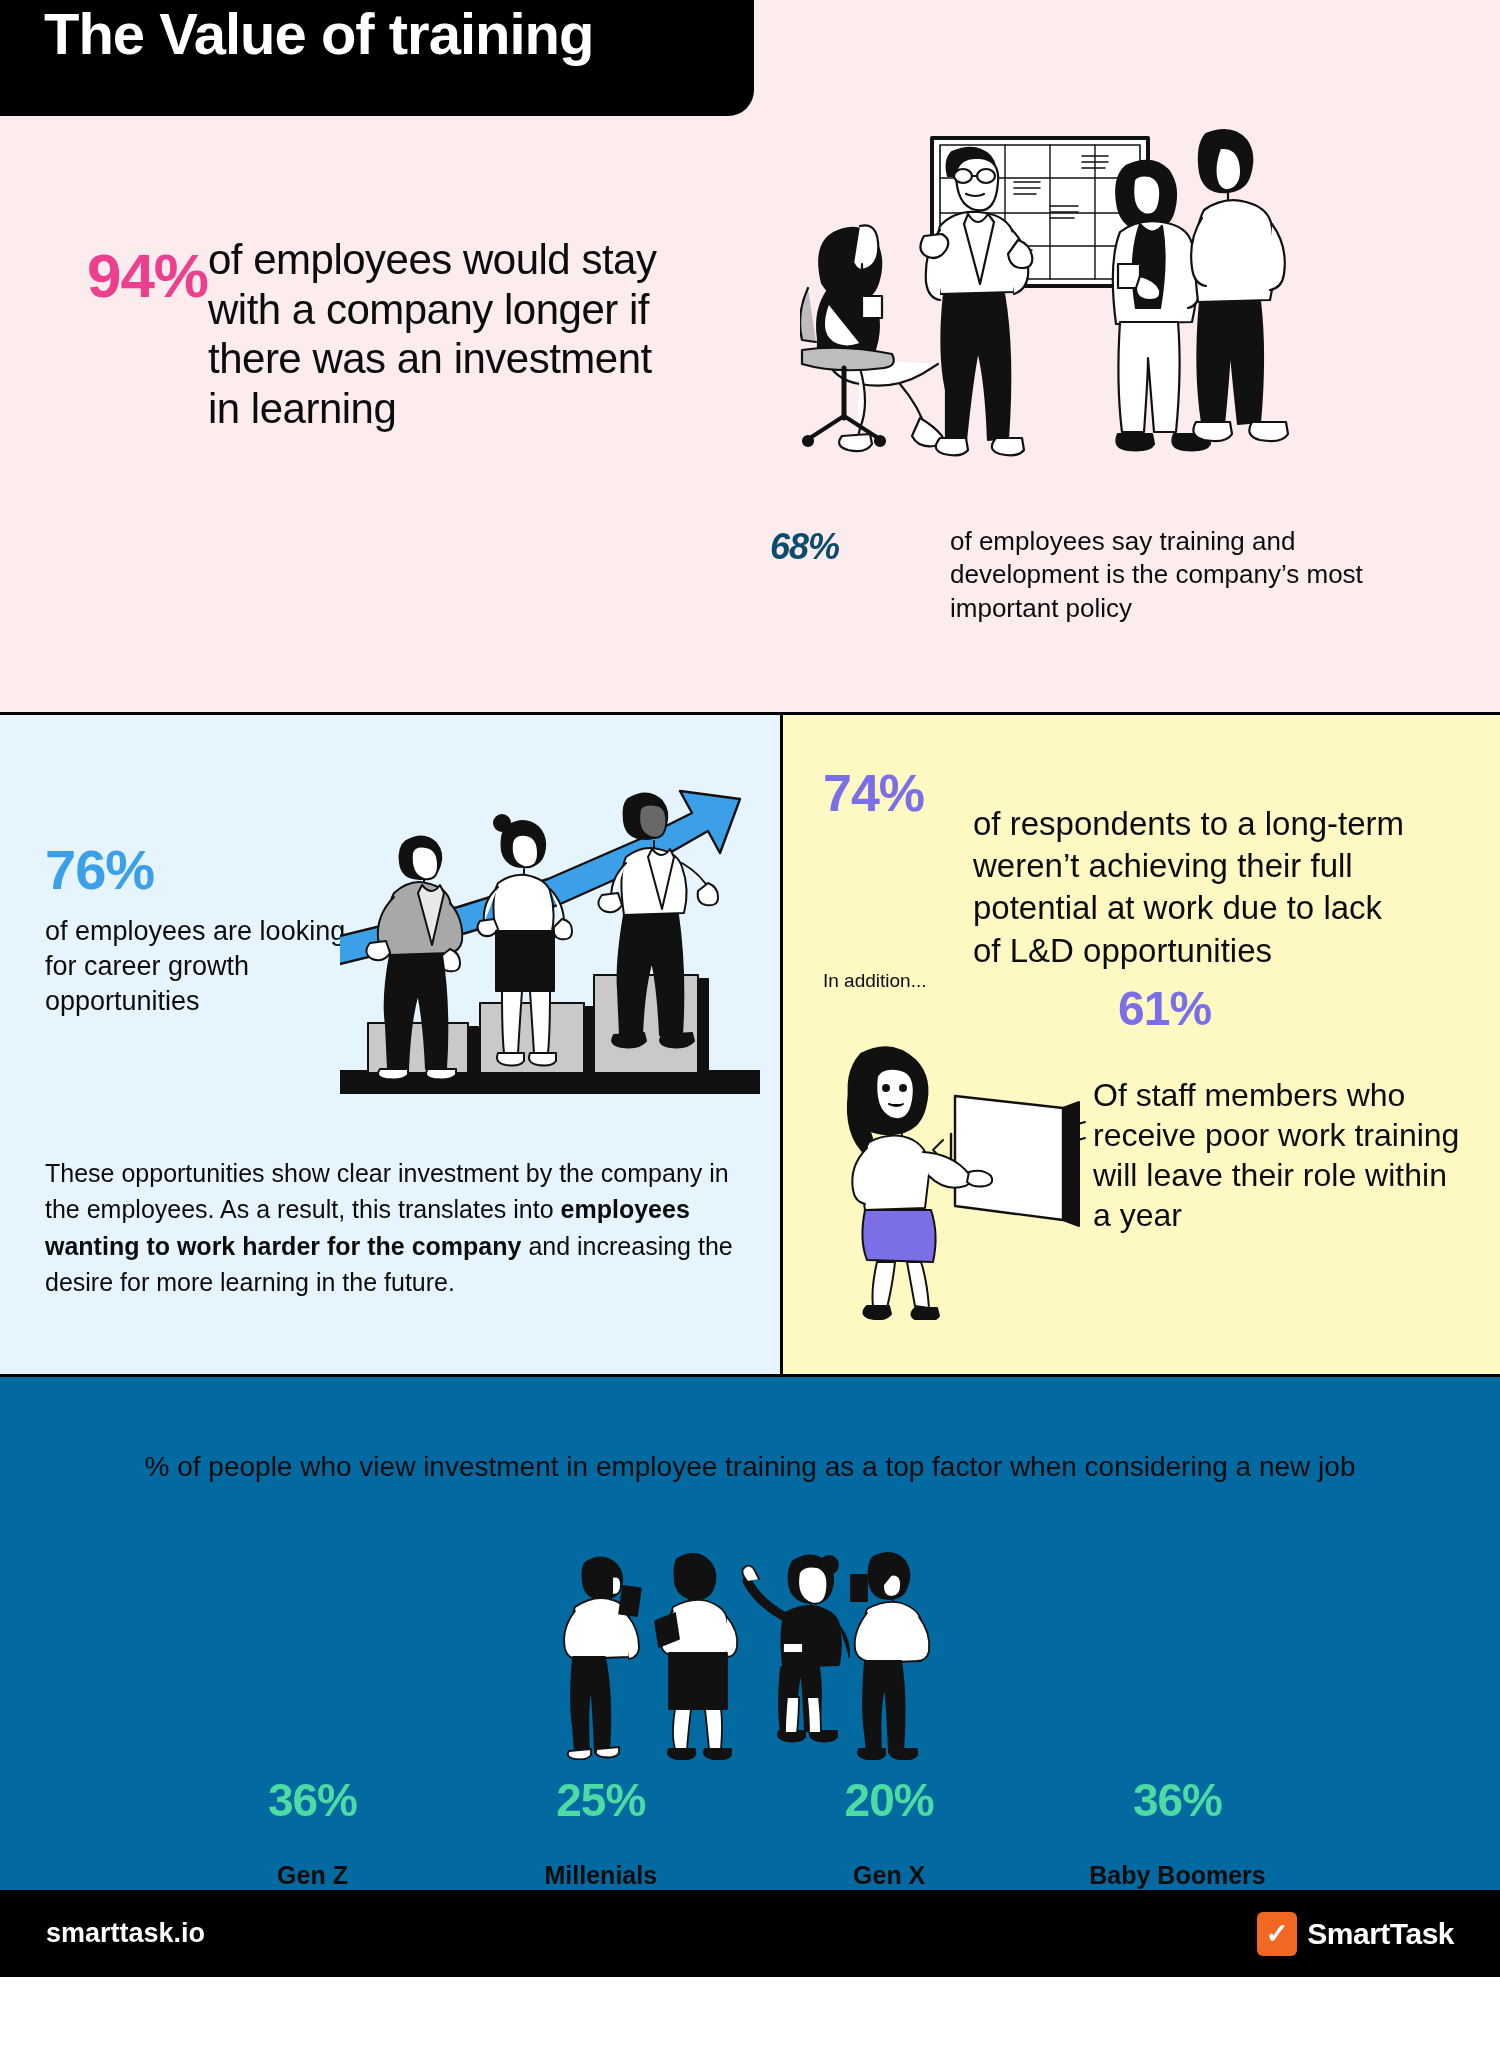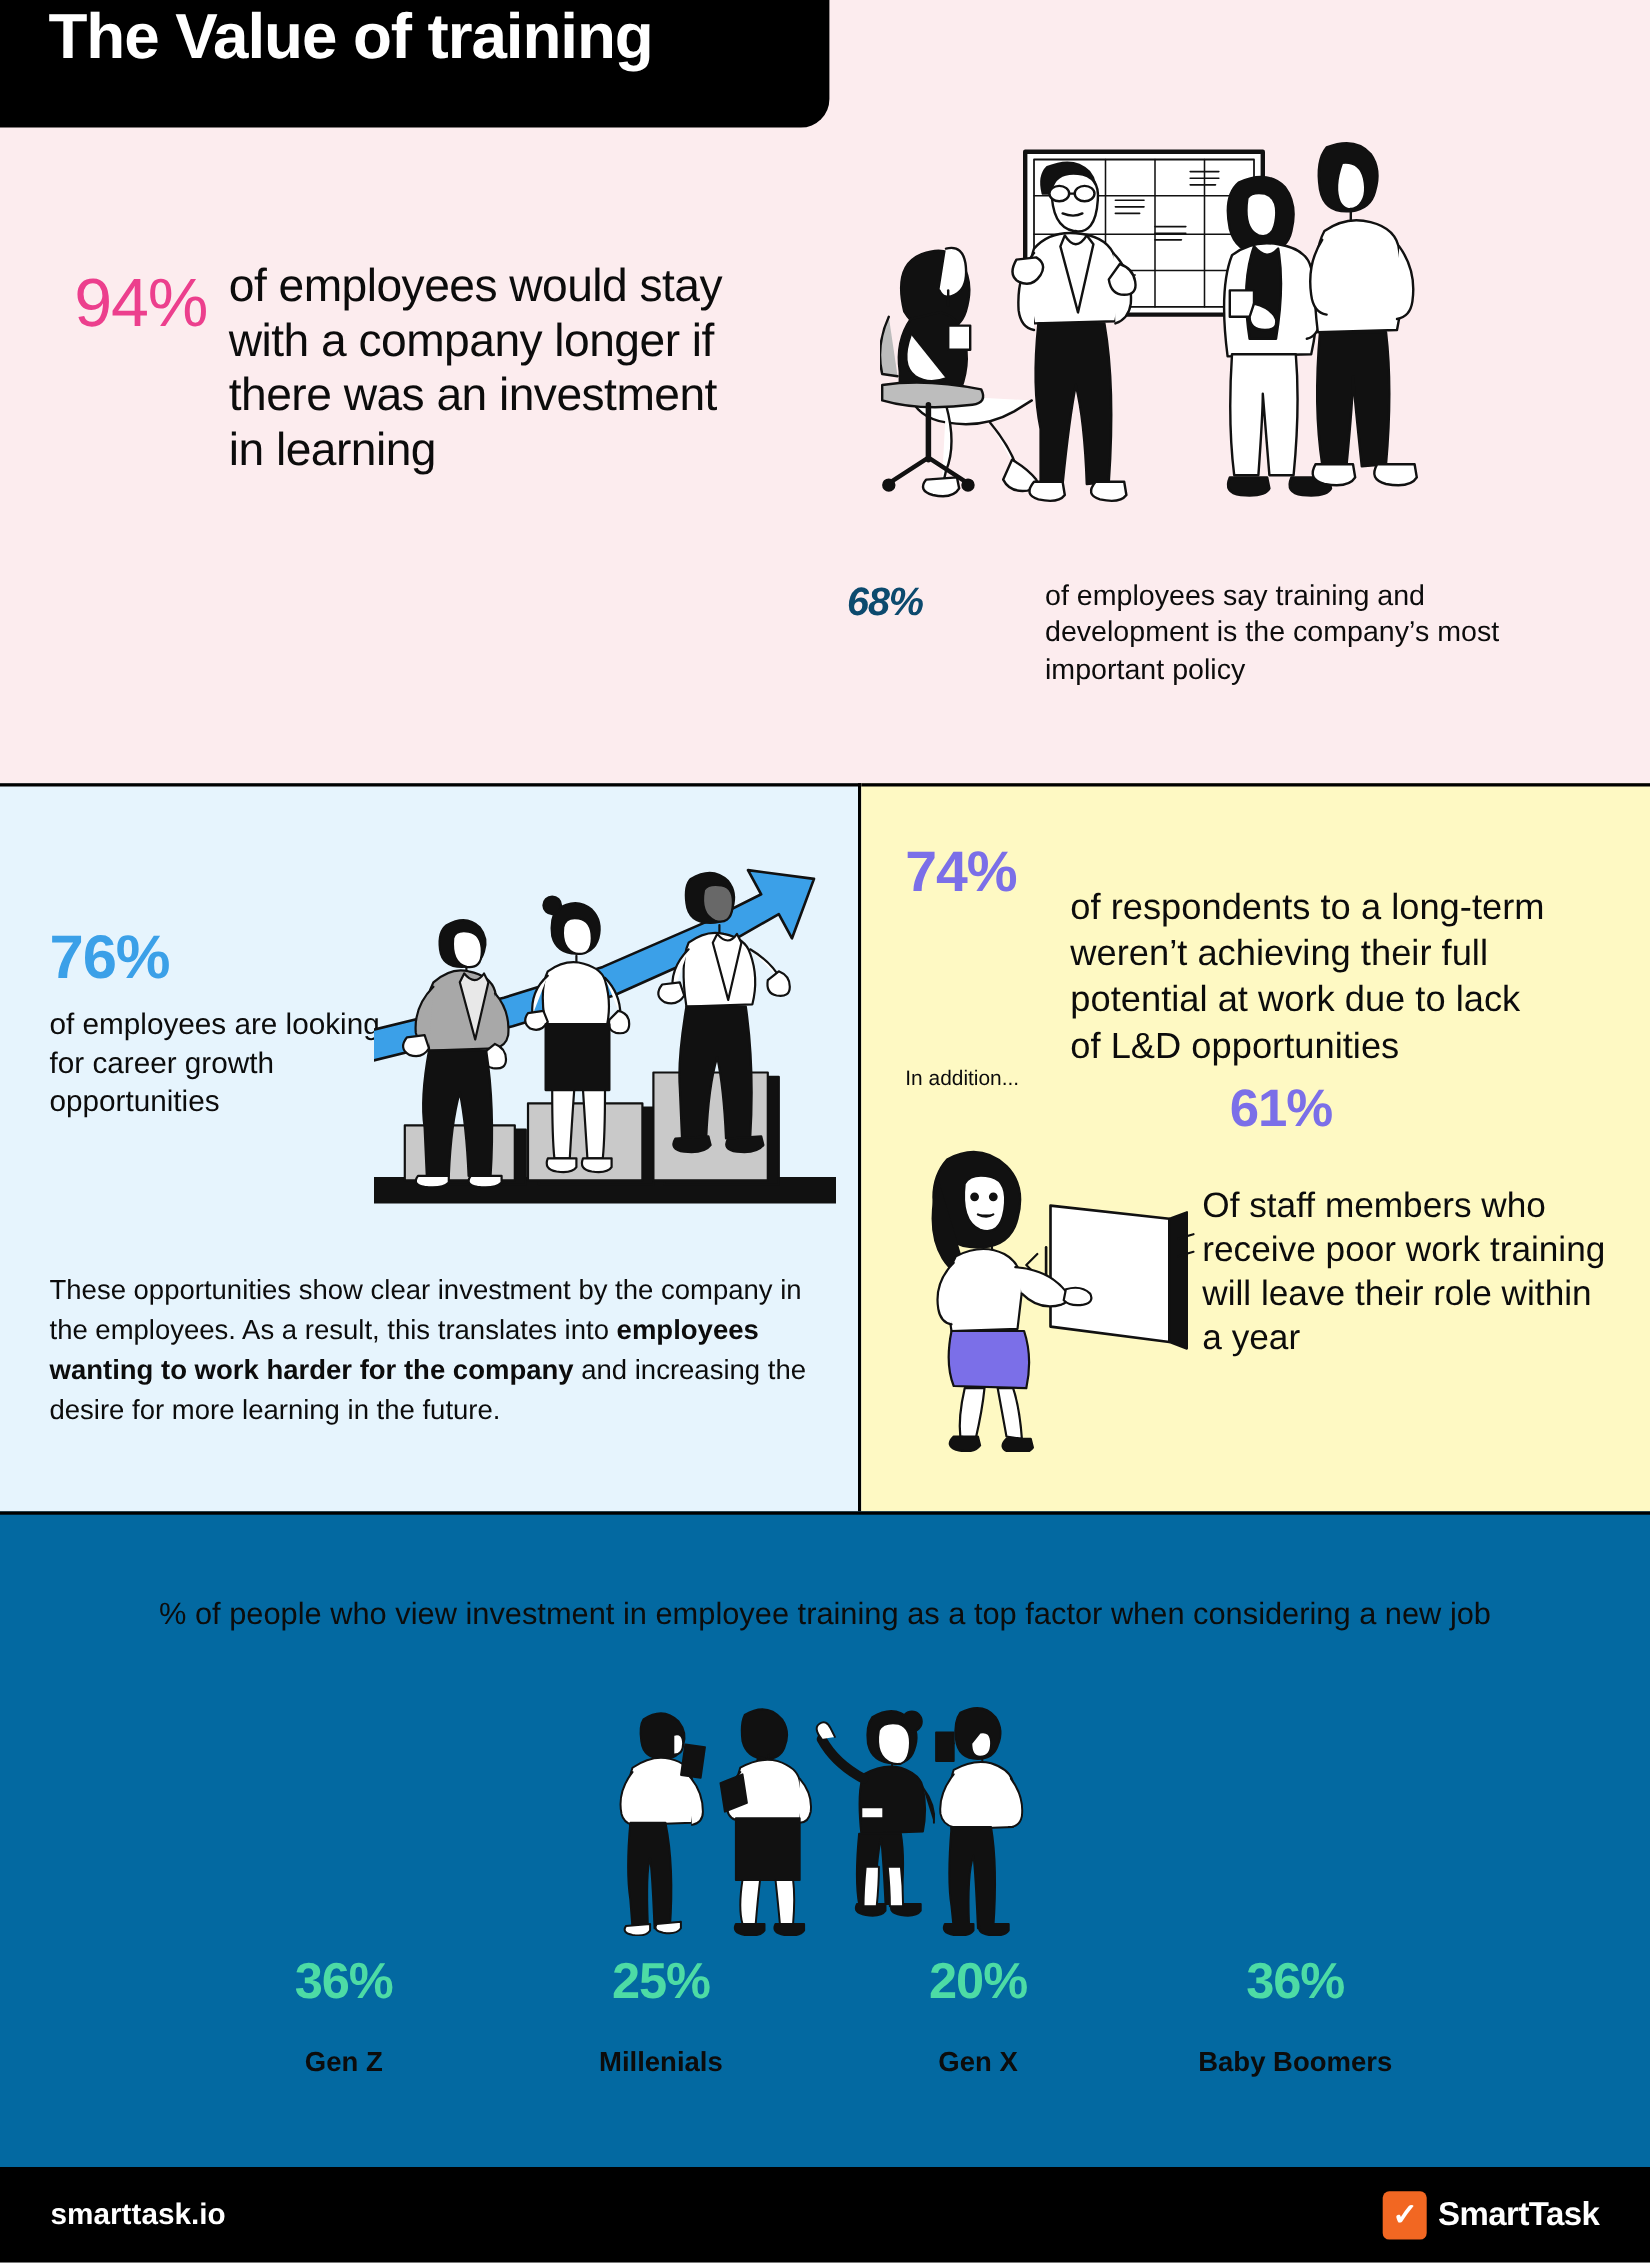--- a/index.html
+++ b/index.html
@@ -23,22 +23,22 @@
   .title-text {
     color:#fff; font-size:58px; font-weight:bold;
     letter-spacing:-1px; padding-left:44px; white-space:nowrap;
   }
 
   .stat94 {
     position:absolute; left:48px; top:235px; width:700px;
     display:flex; align-items:flex-start;
   }
   .num94 {
-    color:#ec3f8d; font-size:62px; font-weight:normal;
-    line-height:1; width:160px; flex:none; text-align:center;
+    color:#ec3f8d; font-size:62px; font-weight:bold;
+    line-height:1; width:160px; flex:none; text-align:right;
     padding-top:10px; letter-spacing:-1px;
   }
   .txt94 {
     font-size:42px; line-height:1.18; color:#0c0c0c;
     letter-spacing:-0.5px; max-width:470px;
   }
 
   .stat68 {
     position:absolute; left:770px; top:525px; width:690px;
     display:flex; align-items:flex-start;
@@ -117,21 +117,21 @@
   }
   .gen-col { width:265px; text-align:center; }
   .gen-val {
     color:#4ddba5; font-size:46px; font-weight:bold; line-height:1;
     letter-spacing:-1px; margin-bottom:38px;
   }
   .gen-label { font-size:25px; font-weight:bold; color:#0c0c0c; }
 
   
   .footer {
-    position:absolute; left:0; top:1970px; width:1500px; height:87px;
+    position:absolute; left:0; top:1890px; width:1500px; height:87px;
     background:#000; display:flex; align-items:center;
     justify-content:space-between; padding:0 46px;
   }
   .footer-url { color:#fff; font-size:27px; font-weight:bold; }
   .brand { display:flex; align-items:center; gap:10px; }
   .brand-mark {
     width:40px; height:44px; background:#f26722; border-radius:6px;
     display:flex; align-items:center; justify-content:center;
     color:#fff; font-size:28px; font-weight:bold; line-height:1;
   }

